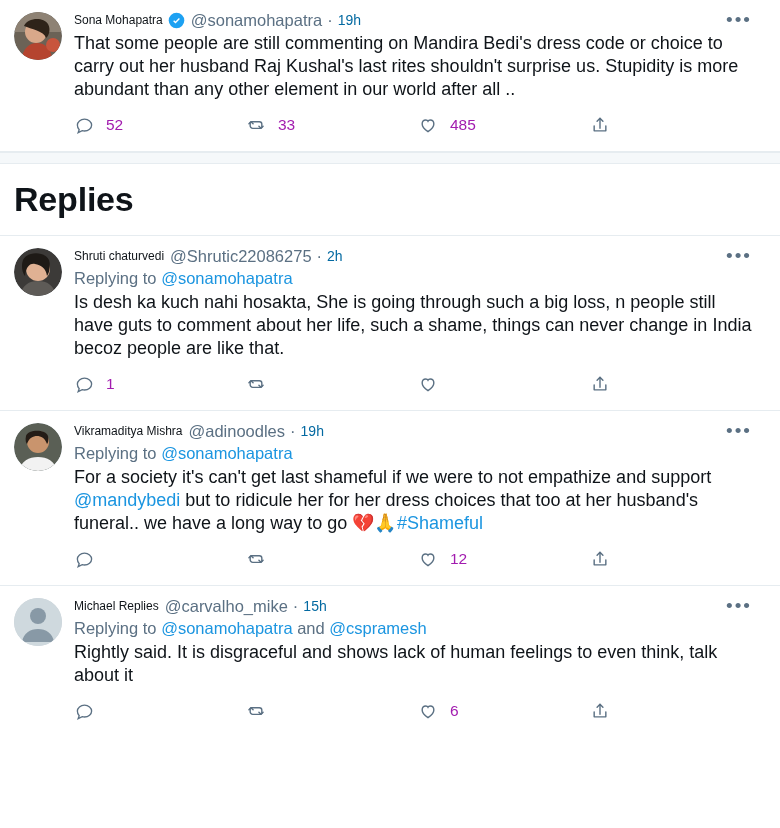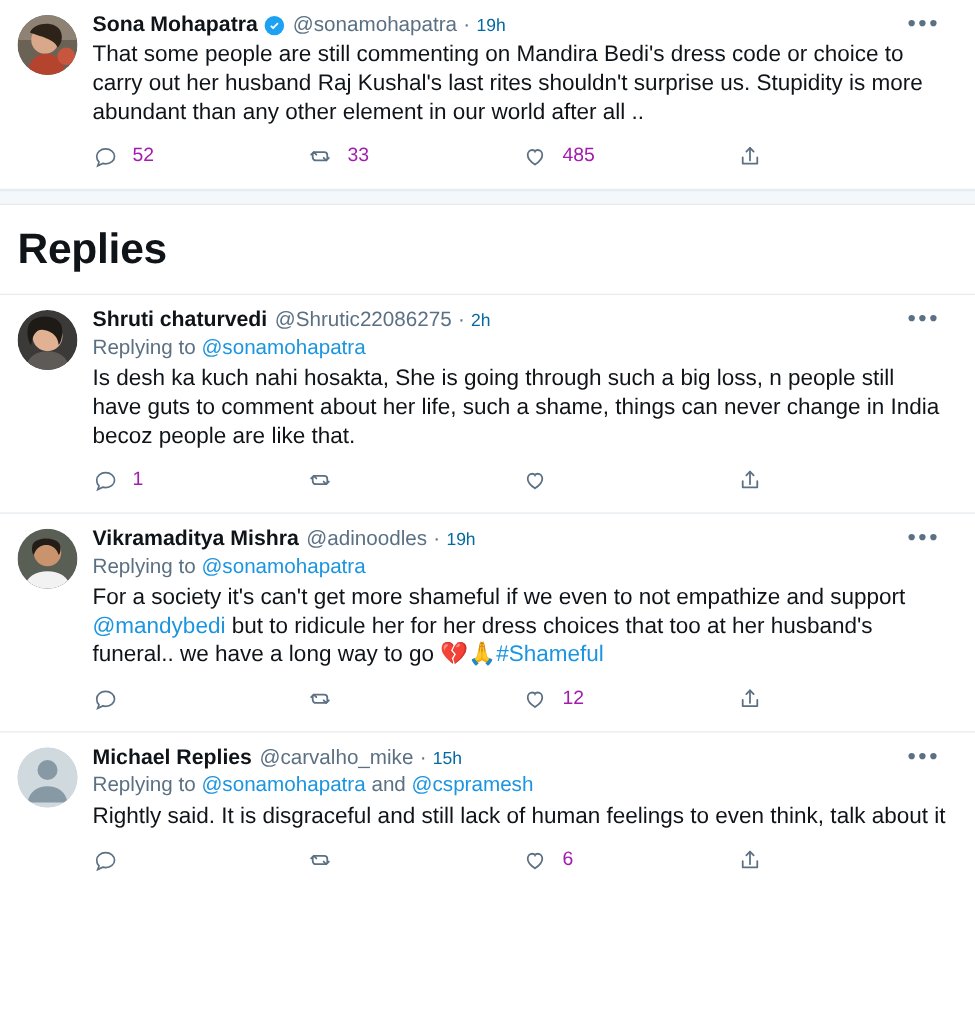--- a/index.html
+++ b/index.html
@@ -52,22 +52,22 @@
     padding-right: 8px;
   }
 
   .head-row {
     display: flex;
     align-items: center;
     line-height: 20px;
     position: relative;
   }
   .name {
-    font-weight: bold;
-    font-size: 17px;
+    font-weight: normal;
+    font-size: 12px;
     color: #0f1419;
     white-space: nowrap;
   }
   .verified {
     margin-left: 5px;
     display: inline-flex;
     align-items: center;
   }
   .handle {
     color: #5b7083;
@@ -344,21 +344,21 @@
       <div class="head-row">
         <span class="name">Vikramaditya Mishra</span>
         <span class="handle">@adinoodles</span>
         <span class="dot-sep">·</span>
         <span class="time">19h</span>
         <span class="more">•••</span>
       </div>
       <div class="replying">
         <span>Replying to </span><span class="mention">@sonamohapatra</span>
       </div>
-      <div class="text"><span>For a society it's can't get more shameful if we even to not empathize and support </span><span class="mention">@mandybedi</span><span> but to ridicule her for her dress choices that too at her husband's funeral..  we have a long way to go </span><span>💔🙏</span><span class="hashtag">#Shameful</span></div>
+      <div class="text"><span>For a society it's can't get last shameful if we were to not empathize and support </span><span class="mention">@mandybedi</span><span> but to ridicule her for her dress choices that too at her husband's funeral..  we have a long way to go </span><span>💔🙏</span><span class="hashtag">#Shameful</span></div>
 
       <div class="actions">
         <div class="action">
           <span class="icon">
             <svg width="19" height="19" viewBox="0 0 24 24" fill="none" stroke="#5b7083" stroke-width="1.7">
               <path d="M21 11.5c0 4.1-4 7.5-9 7.5-1 0-2-.14-2.9-.4L4 21l1.3-3.6C3.9 16 3 13.9 3 11.5 3 7.4 7 4 12 4s9 3.4 9 7.5z"></path>
             </svg>
           </span>
           <span class="cnt"></span>
         </div>
@@ -416,21 +416,21 @@
       <div class="head-row">
         <span class="name">Michael Replies</span>
         <span class="handle">@carvalho_mike</span>
         <span class="dot-sep">·</span>
         <span class="time">15h</span>
         <span class="more">•••</span>
       </div>
       <div class="replying">
         <span>Replying to </span><span class="mention">@sonamohapatra</span><span> and </span><span class="mention">@cspramesh</span>
       </div>
-      <div class="text">Rightly said. It is disgraceful and still lack of human feelings to even think, talk about it</div>
+      <div class="text">Rightly said. It is disgraceful and shows lack of human feelings to even think, talk about it</div>
 
       <div class="actions">
         <div class="action">
           <span class="icon">
             <svg width="19" height="19" viewBox="0 0 24 24" fill="none" stroke="#5b7083" stroke-width="1.7">
               <path d="M21 11.5c0 4.1-4 7.5-9 7.5-1 0-2-.14-2.9-.4L4 21l1.3-3.6C3.9 16 3 13.9 3 11.5 3 7.4 7 4 12 4s9 3.4 9 7.5z"></path>
             </svg>
           </span>
           <span class="cnt"></span>
         </div>

